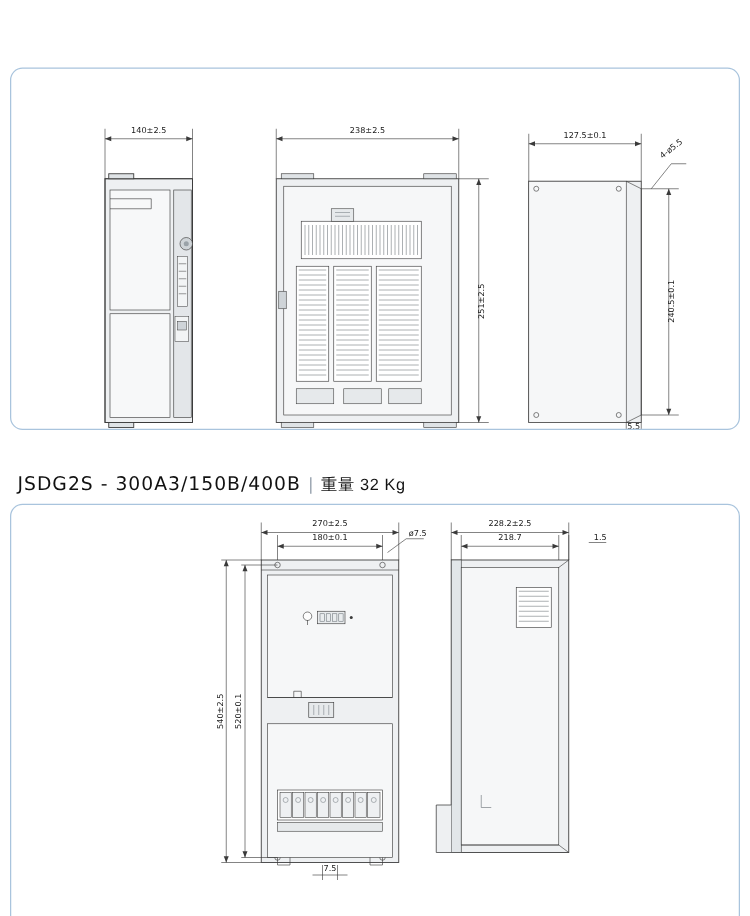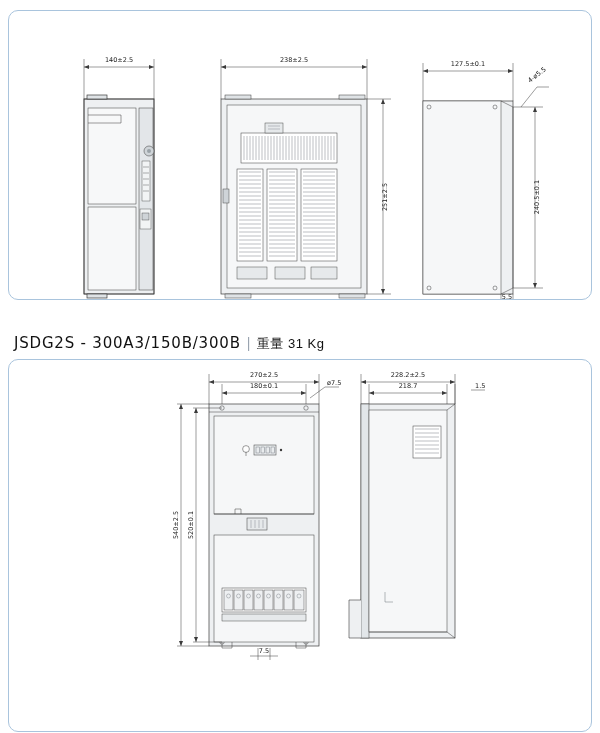--- a/index.html
+++ b/index.html
@@ -38,21 +38,21 @@
   .sec-title .weight {
     font-size: 13px;
   }
   .panel {
     position: relative;
     border: 1px solid #a9c4dd;
     border-radius: 10px;
     background: #fff;
     box-sizing: border-box;
   }
-  .panel.p1 { height: 290px; }
+  .panel.p1 { height: 290px; margin-top: 44px; }
   .panel.p2 { height: 373px; }
 
   
   .draw {
     position: absolute;
     inset: 0;
   }
   svg { display: block; }
   .gap { height: 34px; }
 
@@ -305,21 +305,21 @@
           </g>
         </svg>
       </div>
     </div>
   </div>
 
   <div class="gap"></div>
 
   <div class="section">
     <div class="sec-title">
-      <span class="model">JSDG2S - 300A3/150B/300B</span><span class="sep">|</span><span class="weight">重量 31 Kg</span>
+      <span class="model">JSDG2S - 300A3/150B/400B</span><span class="sep">|</span><span class="weight">重量 32 Kg</span>
     </div>
 
     <div class="panel p2">
       <div class="draw">
         <svg width="584" height="308" viewBox="0 0 584 308" xmlns="http://www.w3.org/2000/svg">
           <g stroke="#3a3a3a" fill="none" stroke-width="0.7" font-family="DejaVu Sans, sans-serif" font-size="6.5">
 
             <g stroke="#3a3a3a" stroke-width="0.5">
               <line x1="200" y1="14" x2="200" y2="44"></line>
               <line x1="310" y1="14" x2="310" y2="44"></line>

